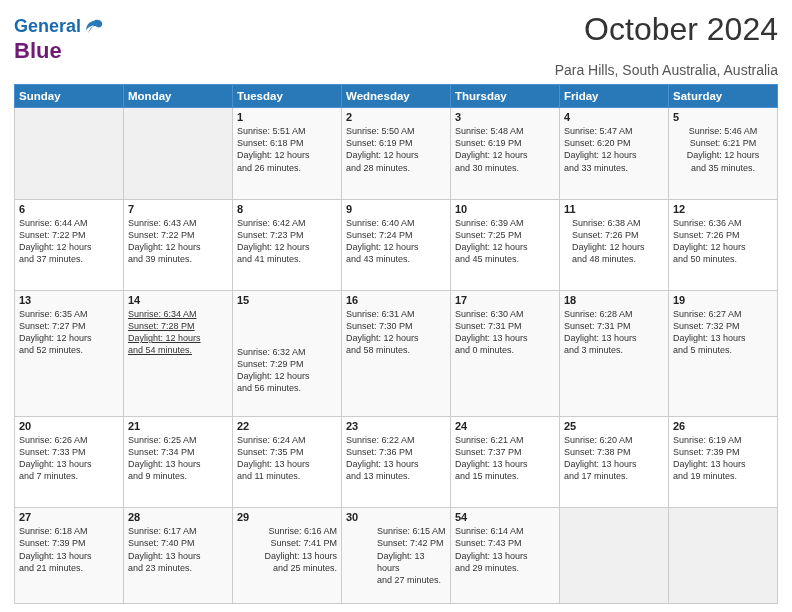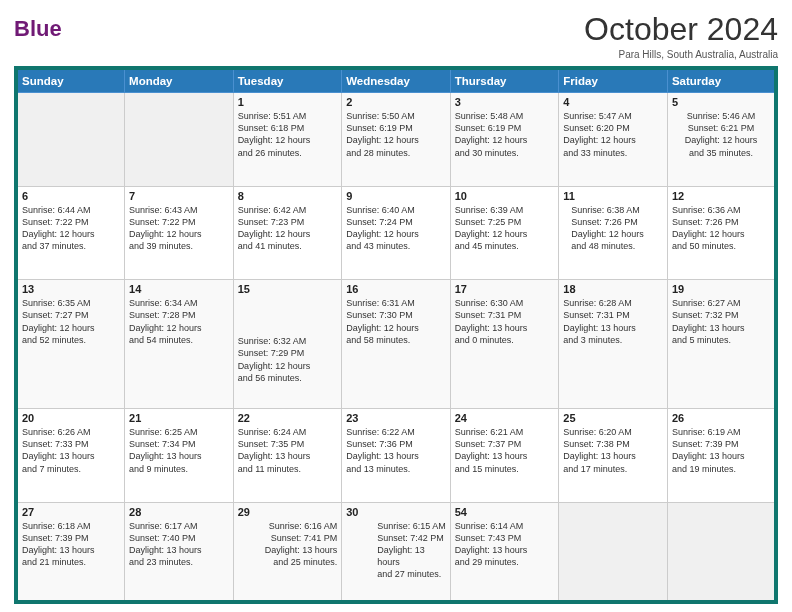--- a/index.html
+++ b/index.html
@@ -45,27 +45,27 @@
     .title-block {
       text-align: right;
     }
     .month-title {
       font-size: 32px;
       font-weight: normal;
       color: #333;
       line-height: 1.1;
     }
     .location-title {
-      font-size: 10px;
+      font-size: 14px;
       color: #555;
-      margin-top: 2px;
+      margin-top: 15px;
     }
     .calendar {
       flex: 1;
-      border: 4px solid #0f766e;
+      border: 1px solid #0f766e;
       border-collapse: collapse;
       width: 100%;
       table-layout: fixed;
     }
     .calendar th {
       background: #2979b8;
       color: #fff;
       font-size: 11.5px;
       font-weight: bold;
       padding: 5px 4px;
@@ -102,20 +102,29 @@
       background: #f0f0f0 !important;
     }
   </style>
 </head>
 <body>
 
 <div class="page">
   <div class="header">
     <div class="logo">
       <div>
+        <div style="display:flex;align-items:center;">
+          <span class="logo-text">
+            <span>General</span>
+          </span>
+
+          <svg class="logo-icon" viewBox="0 0 28 24" fill="none">
+            <path d="M14 4 C16 2, 22 2, 24 6 C26 10, 22 14, 18 12 C16 11, 14 10, 12 12 C10 14, 8 18, 6 20 C8 16, 10 12, 14 10 C11 10, 6 12, 4 16 C4 10, 8 5, 14 4Z" fill="#2979b8"></path>
+          </svg>
+        </div>
         <div style="font-size:22px;font-weight:bold;color:#701a75;">Blue</div>
       </div>
     </div>
     <div class="title-block">
       <div class="month-title">October 2024</div>
       <div class="location-title">Para Hills, South Australia, Australia</div>
     </div>
   </div>
 
   <table class="calendar">
@@ -224,21 +233,21 @@
         <tr>
           <td>
             <span class="day-num">13</span>
             <div class="day-info" style="white-space: pre-line;">Sunrise: 6:35 AM
 Sunset: 7:27 PM
 Daylight: 12 hours
 and 52 minutes.</div>
           </td>
           <td>
             <span class="day-num">14</span>
-            <div class="day-info" style="white-space: pre-line;">Sunrise: 6:34 AM
+            <div class="day-info" style="white-space: pre-line; text-decoration: underline;">Sunrise: 6:34 AM
 Sunset: 7:28 PM
 Daylight: 12 hours
 and 54 minutes.</div>
           </td>
           <td>
             <span class="day-num">15</span>
             <div class="day-info" style="white-space: pre-line; margin-top: 40px;">Sunrise: 6:32 AM
 Sunset: 7:29 PM
 Daylight: 12 hours
 and 56 minutes.</div>

